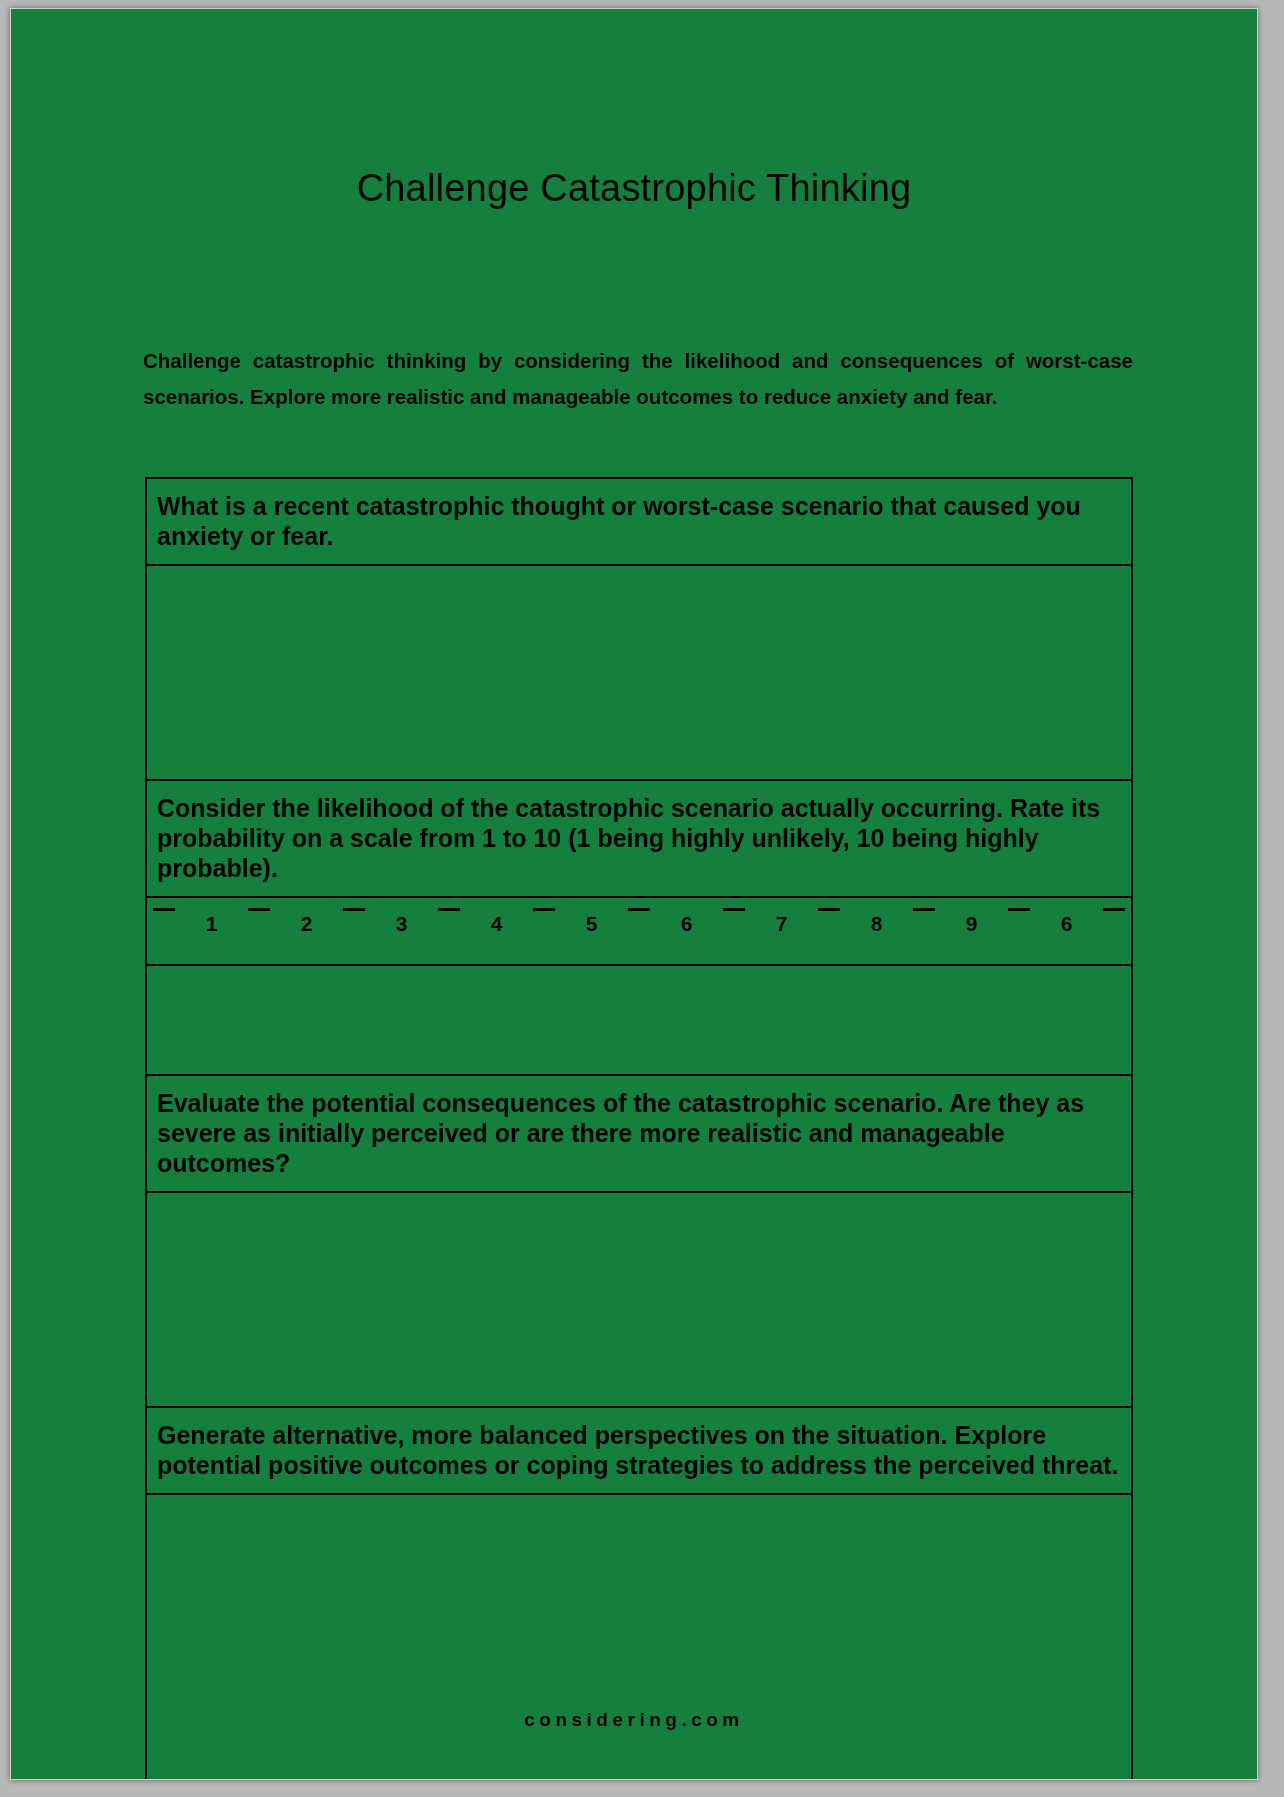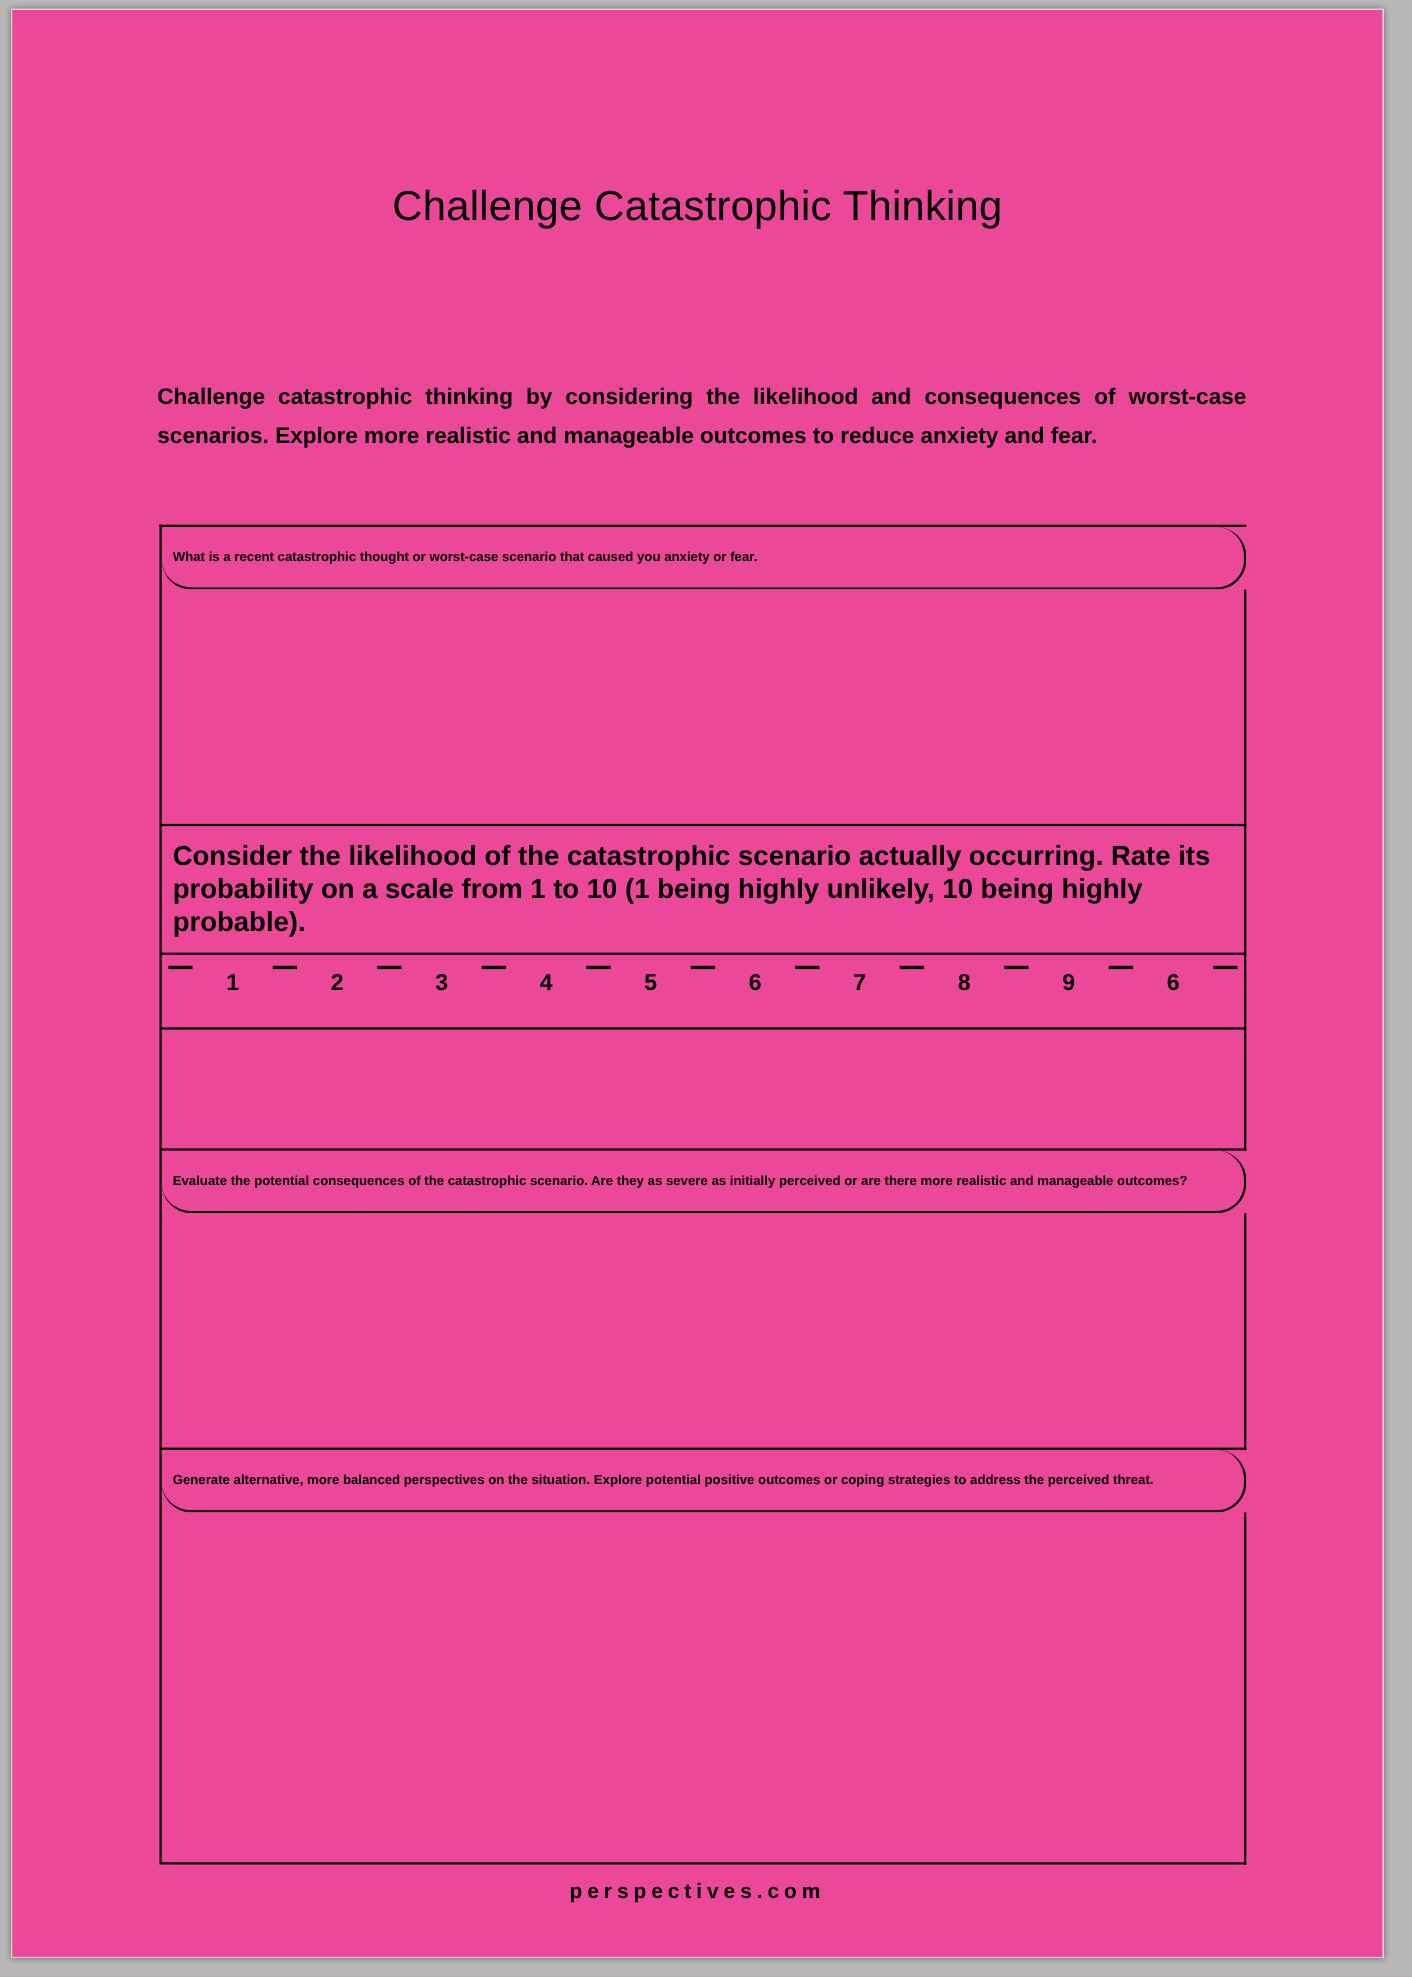--- a/index.html
+++ b/index.html
@@ -21,21 +21,21 @@
     box-shadow: 0 0 6px rgba(0,0,0,0.45);
     border: 1px solid #cfcfcf;
     overflow: hidden;
   }
   .doc {
     position: absolute;
     left: 0;
     top: 0;
     width: 1246px;
     height: 1770px;
-    background: #ec4899;
+    background: #15803d;
   }
   .title {
     position: absolute;
     left: 0;
     top: 158px;
     width: 1246px;
     text-align: center;
     font-size: 38px;
     font-weight: 400;
     color: #000000;
@@ -65,22 +65,21 @@
     border-bottom: 2px solid #000;
     border-right: 2px solid #000;
     padding: 12px 10px 13px 10px;
     font-size: 25px;
     font-weight: bold;
     line-height: 30px;
     color: #000;
     box-sizing: border-box;
   }
   .q-cell.big {
-    font-size: 12px;
-    border-radius: 27px;
+    font-size: 25px;
   }
   .a-cell {
     border-bottom: 2px solid #000;
     border-right: 2px solid #000;
     box-sizing: border-box;
   }
   .a-1 { height: 215px; }
   .a-2 { height: 110px; }
   .a-3 { height: 215px; }
   .a-4 { height: 320px; }
@@ -176,16 +175,16 @@
       <div class="a-cell a-2"></div>
 
       <div class="q-cell big">Evaluate the potential consequences of the catastrophic scenario. Are they as severe as initially perceived or are there more realistic and manageable outcomes?</div>
       <div class="a-cell a-3"></div>
 
       <div class="q-cell big">Generate alternative, more balanced perspectives on the situation. Explore potential positive outcomes or coping strategies to address the perceived threat.</div>
       <div class="a-cell a-4"></div>
 
     </div>
 
-    <div class="footer">perspectives.com</div>
+    <div class="footer">considering.com</div>
 
   </div>
 </div>
 
 </body></html>

